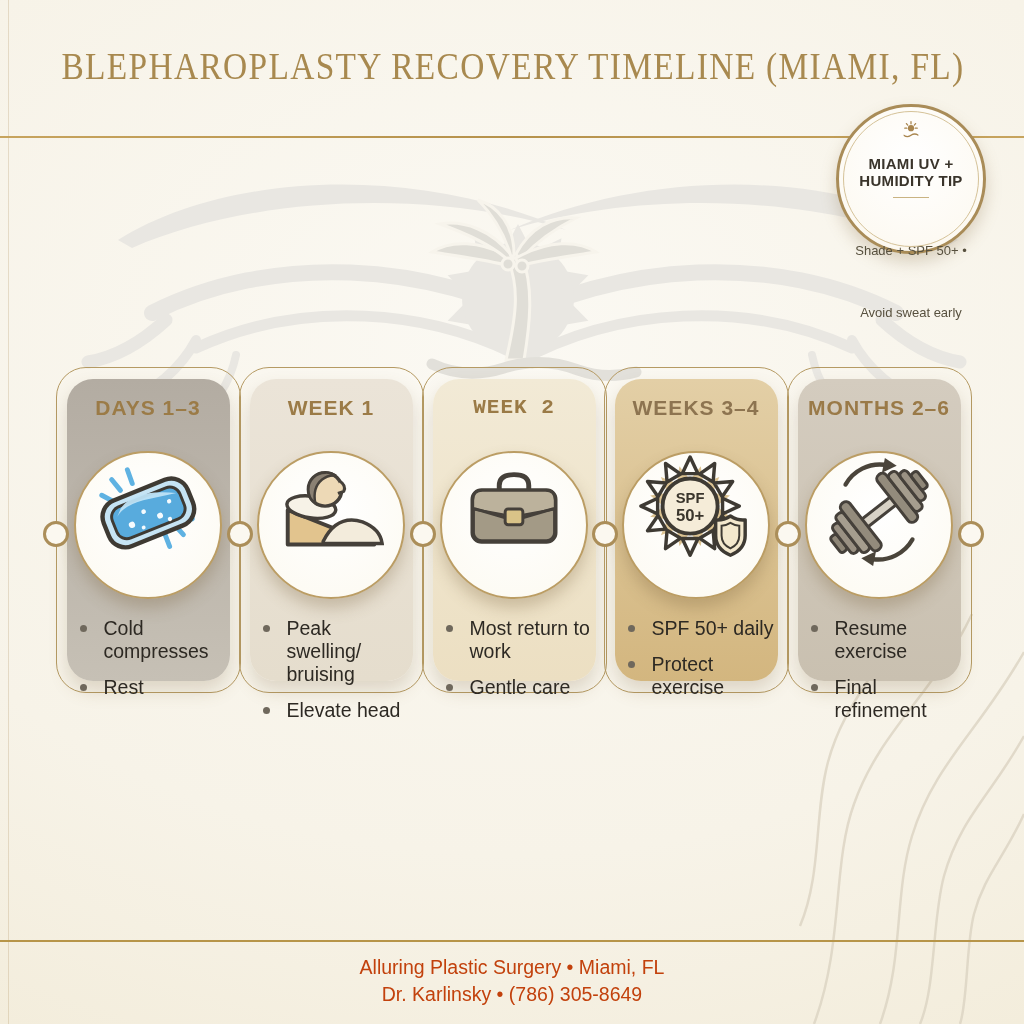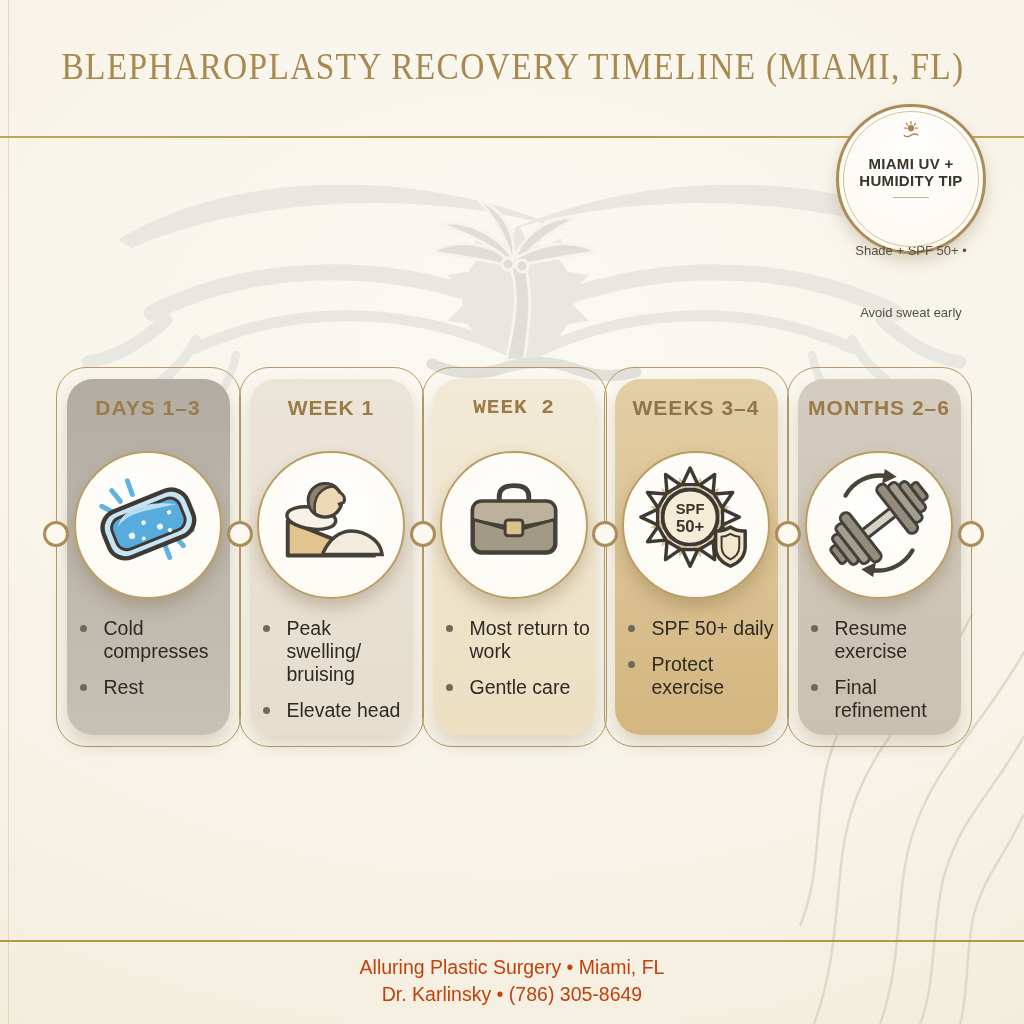--- a/index.html
+++ b/index.html
@@ -34,36 +34,36 @@
   }
   .badge::after{content:"";position:absolute;inset:4px;border:1px solid #d5c298;border-radius:50%;pointer-events:none;}
   .badge-sun{margin-top:12px;height:22px;}
   .badge-title{font-size:15px;font-weight:700;color:#3a342b;letter-spacing:.3px;line-height:1.25;margin-top:14px;}
   .badge-divider{width:36px;height:1px;background:#c9b382;margin:6px auto 5px;}
   .badge-tip{font-size:13px;color:#57503e;line-height:1.4;margin-top:44px;}
   
   .watermark{position:absolute;left:0;top:148px;width:1024px;height:260px;z-index:0;}
   .corner-waves{position:absolute;right:0;bottom:0;width:250px;height:410px;z-index:0;}
   
-  .card-slot{position:absolute;top:367px;width:185px;height:380px;z-index:2;}
+  .card-slot{position:absolute;top:367px;width:185px;height:326px;z-index:2;}
   .card-outline{position:absolute;inset:0;border:1.6px solid #b59a63;border-radius:30px;}
   .card-fill{
     position:absolute;left:11px;right:11px;top:12px;bottom:12px;border-radius:26px;
     box-shadow:0 10px 18px rgba(128,106,70,.22);
   }
   .card-header{
     margin:17px 0 0;text-align:center;font-size:21px;font-weight:700;
     letter-spacing:1px;white-space:nowrap;
   }
   .icon-circle{
     position:absolute;top:72px;left:50%;transform:translateX(-50%);
     width:148px;height:148px;border-radius:50%;
     background:radial-gradient(circle at 50% 40%, #ffffff 0%, #fdfbf4 75%, #f6efdf 100%);
     border:2px solid #bb9d64;box-shadow:0 9px 16px rgba(118,96,60,.30);
-    display:flex;align-items:center;justify-content:center;box-sizing:border-box;
+    display:flex;align-items:flex-start;justify-content:center;box-sizing:border-box;
   }
   .icon-circle svg{width:118px;height:118px;}
   .bullets{position:absolute;top:238px;left:13px;right:4px;margin:0;padding:0;list-style:none;}
   .bullets li{display:flex;gap:17px;margin-bottom:13px;font-size:19.5px;line-height:1.18;color:#2d2923;}
   .bullets .dot{flex:0 0 auto;width:7px;height:7px;border-radius:50%;background:#6f685c;margin-top:8px;}
   
   .node{
     position:absolute;top:521px;width:26px;height:26px;border-radius:50%;
     background:#fbf8f0;border:3px solid #ab8e59;box-sizing:border-box;z-index:3;
   }

